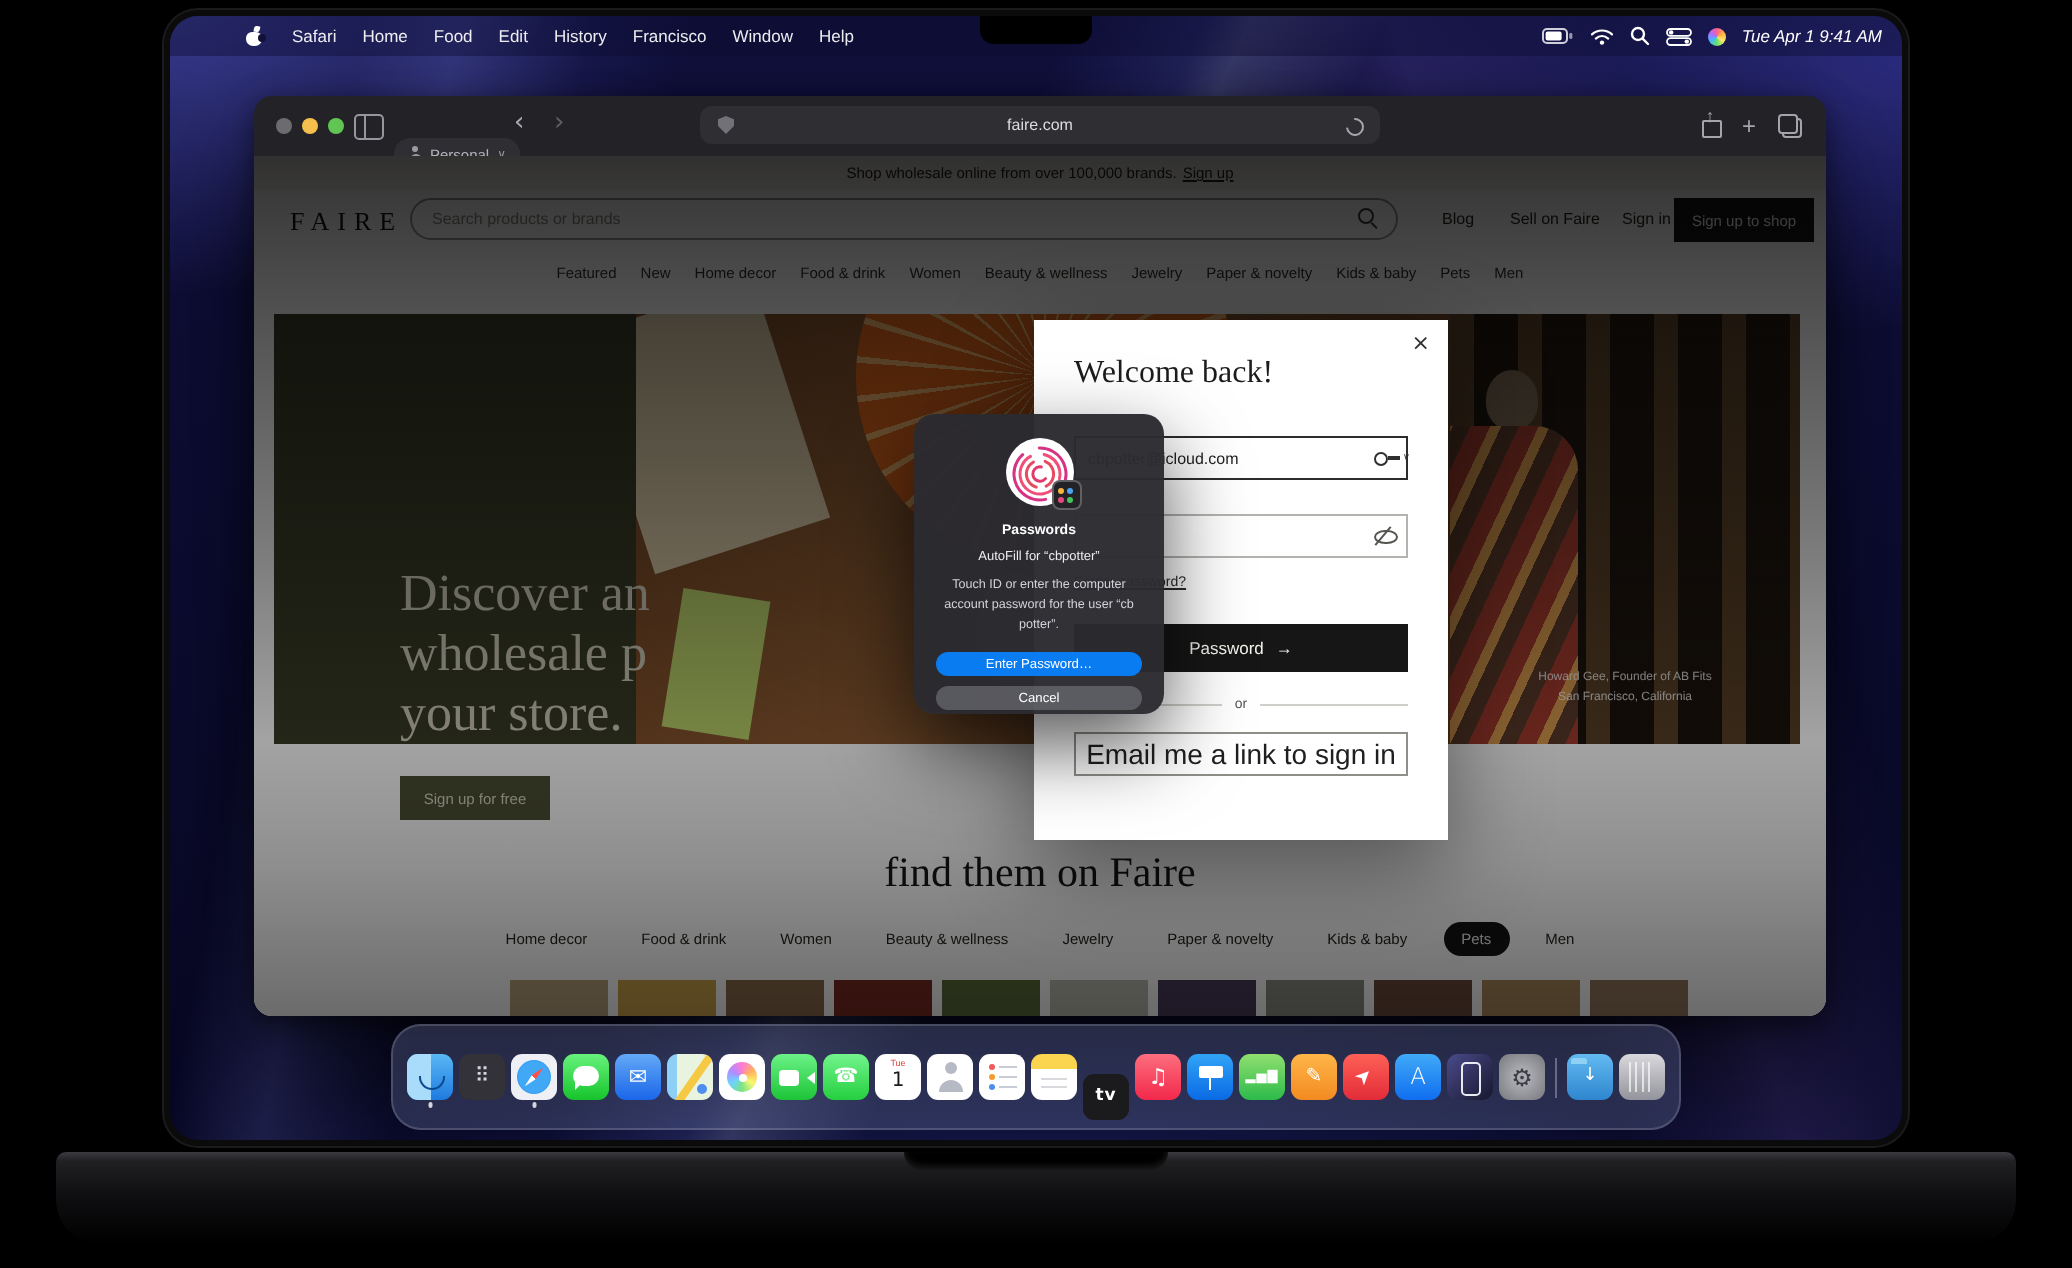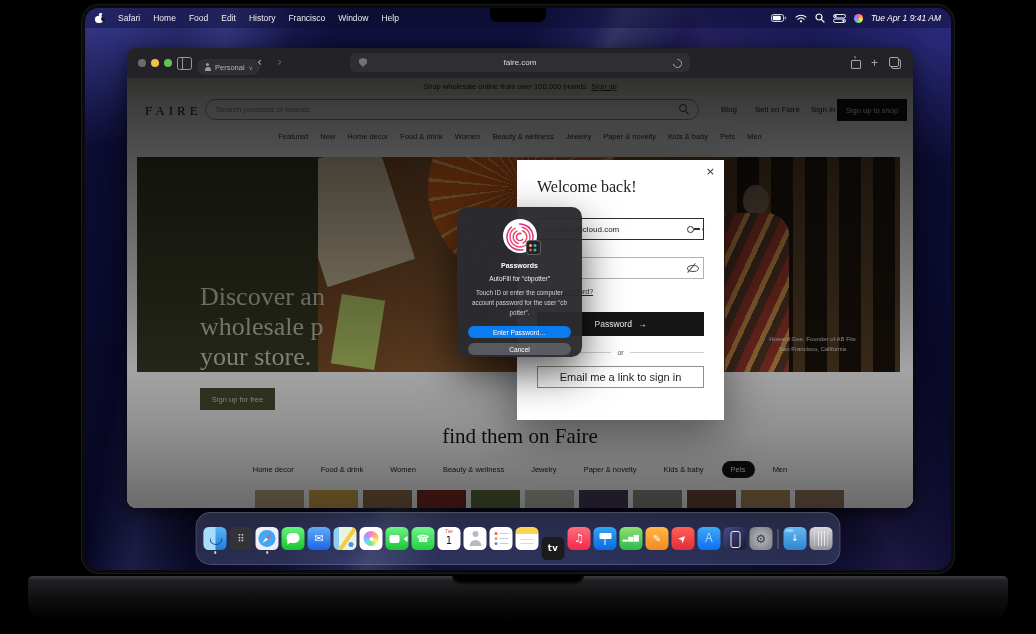--- a/index.html
+++ b/index.html
@@ -17,38 +17,38 @@
       linear-gradient(180deg,#10103d 0%,#0b0b30 55%,#070723 100%);
     box-shadow:0 0 0 3px #0b0b0c,0 0 0 4px #1b1b1e;}
   #notch{position:absolute;left:50%;top:0;transform:translateX(-50%);width:56px;height:14px;background:#000;border-radius:0 0 7px 7px;z-index:50;}
   #base{position:absolute;left:28px;top:576px;width:980px;height:46px;border-radius:5px 5px 22px 22px;
     background:linear-gradient(180deg,#3c3c40 0%,#202023 10%,#101012 45%,#040405 85%,#000 100%);}
   #base-notch{position:absolute;left:50%;top:576px;transform:translateX(-50%);width:132px;height:9px;background:#000;
     border-radius:0 0 10px 10px;box-shadow:inset 0 -2px 3px rgba(255,255,255,.10);}
   
   #menubar{position:absolute;left:0;top:0;right:0;height:20px;display:flex;align-items:center;
     background:rgba(12,12,48,.42);color:#f2f2f7;font-size:8.5px;z-index:40;}
-  #menus{display:flex;align-items:center;gap:13px;margin-left:10px;text-align:center;}
+  #menus{display:flex;align-items:center;gap:13px;margin-left:38px;text-align:center;}
   #menus .mitem{color:rgba(255,255,255,.92);}
   .apple{position:relative;width:8px;height:9px;margin-right:2px;}
   .apple::before{content:"";position:absolute;left:0;top:2px;width:8px;height:7px;background:#fff;border-radius:3px 3px 3.5px 3.5px;}
   .apple::after{content:"";position:absolute;right:-2px;top:3px;width:4px;height:4px;background:#101038;border-radius:50%;}
   .apple i{position:absolute;left:3.5px;top:-1px;width:2.5px;height:2.5px;background:#fff;border-radius:60% 0 60% 0;transform:rotate(10deg);}
   #status{position:absolute;right:10px;top:0;height:20px;display:flex;align-items:center;gap:8px;font-style:italic;}
   .siri{width:9px;height:9px;border-radius:50%;background:conic-gradient(#ff5f8f,#ffb340,#ffe66b,#63e06b,#46b7ff,#b06bff,#ff5f8f);}
   #clock{font-size:8.5px;color:#fff;}
   
   #window{position:absolute;left:42px;top:40px;width:786px;height:460px;border-radius:9px;background:#232327;
     box-shadow:0 28px 60px rgba(0,0,0,.6),0 4px 14px rgba(0,0,0,.5);z-index:30;overflow:hidden;}
   #titlebar{position:relative;height:30px;border-bottom:1px solid #18181b;}
   .light{position:absolute;top:11px;width:8px;height:8px;border-radius:50%;}
   .l1{left:11px;background:#6b6b70;} .l2{left:24px;background:#f5bf4e;} .l3{left:37px;background:#61c554;}
   .sbtn{position:absolute;left:50px;top:9px;width:13px;height:11px;border:1px solid #96969d;border-radius:2.5px;}
   .sbtn::before{content:"";position:absolute;left:3.5px;top:0;width:1px;height:100%;background:#96969d;}
-  #profile{position:absolute;left:70px;top:11px;height:16px;padding:0 7px;border-radius:8px;background:#2e2e33;
+  #profile{position:absolute;left:70px;top:21px;height:16px;padding:0 7px;border-radius:8px;background:#2e2e33;
     display:flex;align-items:center;gap:4px;font-size:7.5px;color:#b4b4bc;}
   .person{position:relative;width:7px;height:8px;}
   .person::before{content:"";position:absolute;left:2px;top:0;width:3.4px;height:3.4px;border-radius:50%;background:#9a9aa2;}
   .person::after{content:"";position:absolute;left:.5px;bottom:0;width:6.5px;height:3.6px;border-radius:4px 4px 0 0;background:#9a9aa2;}
   .chev{font-size:6px;color:#9a9aa2;font-family:"DejaVu Sans",sans-serif;}
   .navarr{position:absolute;top:5px;font-size:13px;line-height:18px;font-family:"DejaVu Sans",sans-serif;}
   #back{left:130px;color:#a8a8b0;} #fwd{left:150px;color:#5e5e66;}
   #urlbar{position:absolute;left:223px;top:5px;width:340px;height:19px;border-radius:6px;background:#2e2e33;
     display:flex;align-items:center;justify-content:center;font-size:8px;color:#dcdce0;}
   .shield{position:absolute;left:9px;top:5px;width:8px;height:9px;background:#88888f;
@@ -128,21 +128,21 @@
   .keyic .kchev{position:absolute;right:-3px;top:1px;font-size:5px;color:#2f2f2f;}
   .eyeic{position:absolute;left:170px;top:103px;width:12px;height:9px;}
   .eyeic::before{content:"";position:absolute;left:0;top:1.5px;width:10px;height:5.5px;border:1px solid #55554f;border-radius:50%;}
   .eyeic::after{content:"";position:absolute;left:4px;top:-1.5px;width:1px;height:12px;background:#55554f;transform:rotate(40deg);}
   #forgot{position:absolute;left:20px;top:128px;font-size:7px;color:#2b2b2b;text-decoration:underline;}
   #continue{position:absolute;left:20px;top:152px;width:167px;height:24px;background:#161616;color:#f4f2ec;font-size:8.5px;
     display:flex;align-items:center;justify-content:center;gap:6px;}
   #ordiv{position:absolute;left:20px;top:189px;width:167px;display:flex;align-items:center;gap:6px;font-size:7px;color:#555;}
   #ordiv i{flex:1;height:1px;background:#cfcfcb;}
   #magic{position:absolute;left:20px;top:206px;width:167px;height:22px;border:1px solid #8f8f8a;background:#fff;color:#1f1f1f;
-    font-size:11px;display:flex;align-items:center;justify-content:center;box-sizing:border-box;}
+    font-size:14px;display:flex;align-items:center;justify-content:center;box-sizing:border-box;}
   
   #tid{position:absolute;left:330px;top:129px;width:125px;height:150px;z-index:9;border-radius:10px;
     background:rgba(42,42,47,.97);box-shadow:0 16px 40px rgba(0,0,0,.65);color:#fff;text-align:center;}
   #fpwrap{position:relative;width:34px;height:34px;margin:12px auto 0;}
   #fpcirc{position:absolute;inset:0;border-radius:50%;background:#fff;}
   #fpbadge{position:absolute;right:-4px;bottom:-2px;width:13px;height:13px;border-radius:4px;background:#232327;
     border:.5px solid rgba(255,255,255,.28);}
   #fpbadge::before{content:"";position:absolute;left:2.5px;top:2.5px;width:3px;height:3px;border-radius:50%;background:#f5b63e;
     box-shadow:4.5px 0 0 #4aa3f2,0 4.5px 0 #e8477c,4.5px 4.5px 0 #49c15c;}
   #tid-app{margin-top:9px;font-size:7px;font-weight:bold;}

